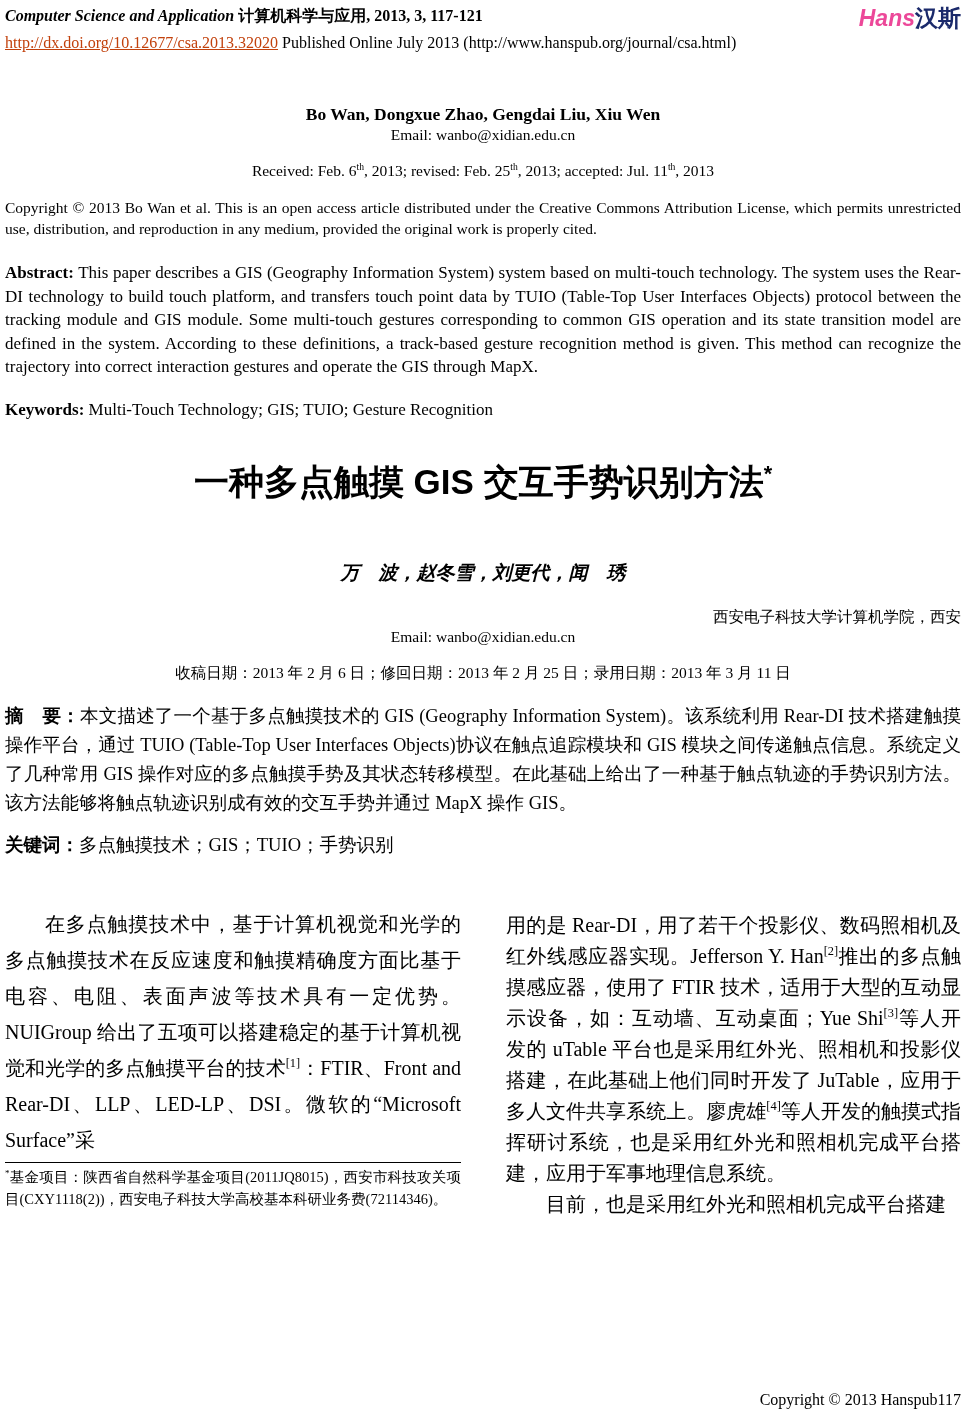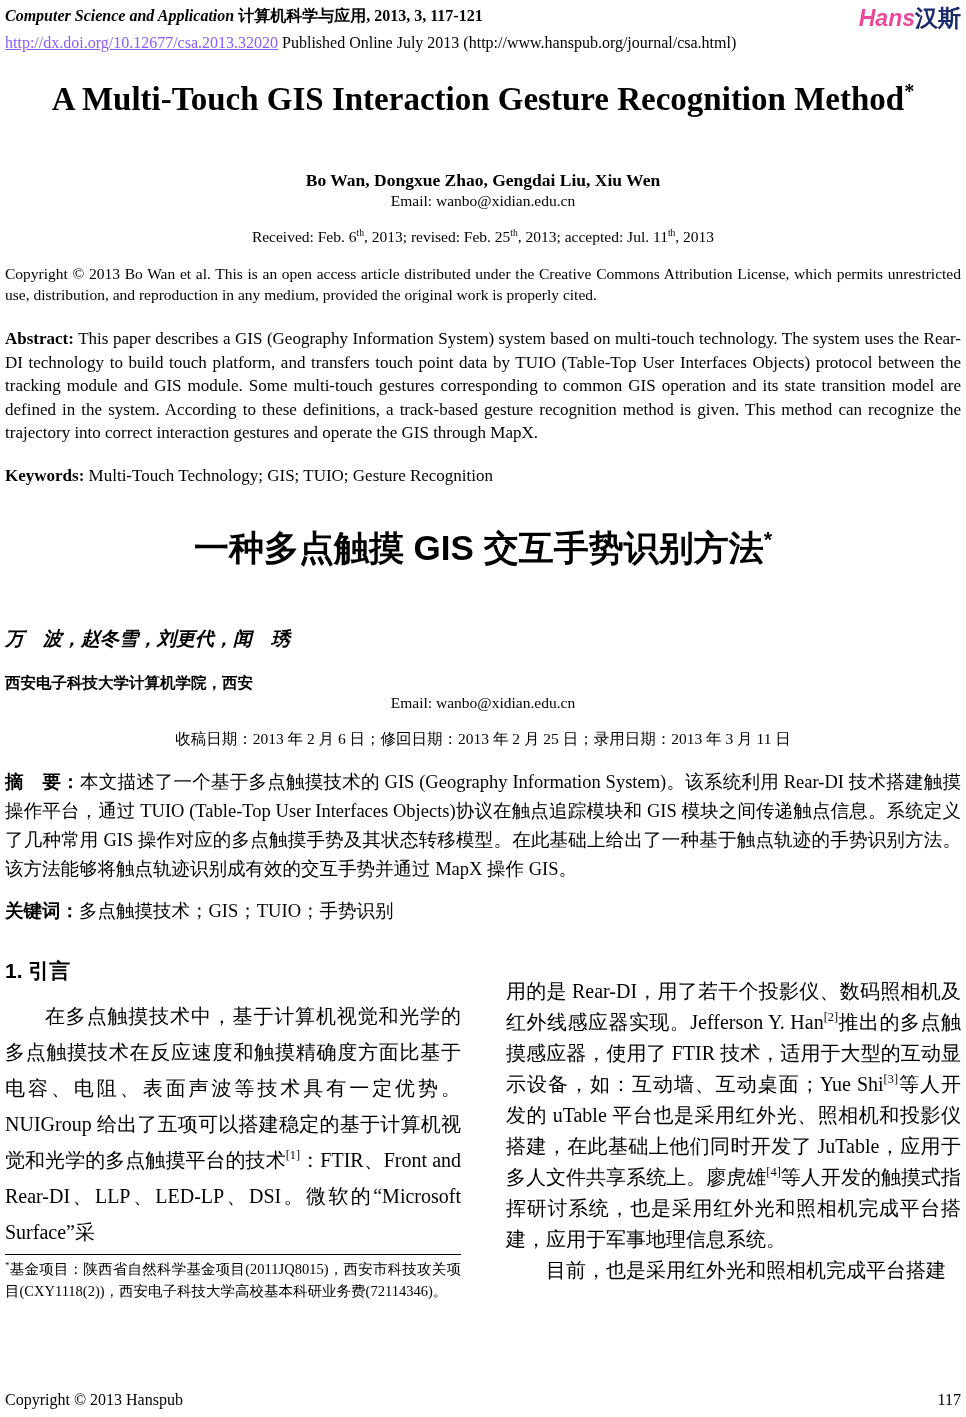--- a/index.html
+++ b/index.html
@@ -15,84 +15,83 @@
     padding:6px 5px 12px 5px;
   }
   sup { font-size:62%; vertical-align:super; line-height:0; }
 
   
   .hdr-row { display:flex; justify-content:space-between; align-items:flex-start; }
   .hdr-left { font-size:16px; line-height:20px; }
   .j-en { font-style:italic; font-weight:bold; }
   .j-zh { font-weight:bold; }
   .hdr-line2 { font-size:16px; line-height:20px; margin-top:2px; }
-  .doi { color:#8b5cf6; text-decoration:underline; }
+  .doi { color:#c2410c; text-decoration:underline; }
   .pub { color:#000; }
   .logo { font-size:23px; line-height:24px; white-space:nowrap; }
   .logo-hans { color:#ec4899; font-weight:bold; font-style:italic; font-family:"Liberation Sans",sans-serif; }
   .logo-zh { color:#1b2a6b; font-weight:bold; font-family:"Liberation Sans",sans-serif; }
 
   
   .title-en { margin-top:26px; text-align:center; font-size:33px; font-weight:bold; line-height:40px; }
   .authors-en { margin-top:50px; text-align:center; font-size:17.5px; font-weight:bold; line-height:22px; }
   .affil-en { margin-top:18px; text-align:center; font-size:15.5px; line-height:20px; }
   .email-en { text-align:center; font-size:15.5px; line-height:20px; }
   .received { margin-top:16px; text-align:center; font-size:15.5px; line-height:20px; }
   .copyright { margin-top:16px; text-align:justify; font-size:15.5px; line-height:21px; }
   .abstract-en { margin-top:22px; text-align:justify; font-size:17px; line-height:23.5px; }
   .abstract-en b { font-weight:bold; }
   .keywords-en { margin-top:20px; text-align:justify; font-size:17px; line-height:22px; }
 
   
   .title-zh { margin-top:38px; text-align:center; font-size:35px; font-weight:bold; line-height:46px;
               font-family:"Liberation Sans","DejaVu Sans",sans-serif; }
-  .authors-zh { margin-top:56px; font-size:19px; line-height:24px; font-style:italic; font-weight:bold; }
-  .affil-zh { margin-top:22px; text-align:left; font-size:15.5px; line-height:20px;font-weight:bold; }
+  .authors-zh { margin-top:56px; text-align:center; font-size:19px; line-height:24px; font-style:italic; font-weight:bold; }
+  .affil-zh { margin-top:22px; text-align:right; font-size:15.5px; line-height:20px; }
   .email-zh { text-align:center; font-size:15.5px; line-height:20px; }
   .dates-zh { margin-top:16px; text-align:center; font-size:15.5px; line-height:20px; }
   .abstract-zh { margin-top:18px; text-align:justify; font-size:18.5px; line-height:29px; }
   .label-hei { font-weight:bold; font-family:"Liberation Sans","DejaVu Sans",sans-serif; }
   .keywords-zh { margin-top:14px; text-align:justify; font-size:18.5px; line-height:26px; }
 
   
   .columns { margin-top:34px; display:flex; }
   .col-left { width:456px; }
   .col-right { width:455px; margin-left:45px; padding-top:18px; }
   .sec-head { font-size:21px; font-weight:bold; line-height:26px;
               font-family:"Liberation Sans","DejaVu Sans",sans-serif; }
   .col-left p.body { margin-top:14px; text-align:justify; font-size:20px; line-height:36px; text-indent:2em; }
   .col-right p.body1 { text-align:justify; font-size:20px; line-height:31px; }
   .col-right p.body2 { text-align:justify; font-size:20px; line-height:31px; text-indent:2em; }
   .fn-rule { margin-top:4px; width:100%; border-top:1px solid #000; }
   .footnote { margin-top:3px; font-size:14.5px; line-height:22px; text-align:justify; }
 
   
   .footer { position:absolute; left:5px; right:5px; bottom:8px;
-            display:flex; justify-content:space-between; font-size:16px; }
+            display:flex; justify-content:flex-end; font-size:16px; }
 </style>
 </head>
 <body>
 
 <div class="page">
 
   <div class="hdr-row">
     <div class="hdr-left">
       <span class="j-en">Computer Science and Application</span>
       <span class="j-zh">计算机科学与应用, 2013, 3, 117-121</span>
     </div>
     <div class="logo">
       <span class="logo-hans">Hans</span><span class="logo-zh">汉斯</span>
     </div>
   </div>
   <div class="hdr-line2">
     <span class="doi">http://dx.doi.org/10.12677/csa.2013.32020</span>
     <span class="pub">Published Online July 2013 (http://www.hanspub.org/journal/csa.html)</span>
   </div>
 
-  <h1 class="title-en"><span>A Multi-Touch GIS Interaction Gesture Recognition Method</span><sup>*</sup></h1>
 
   <div class="authors-en">Bo Wan, Dongxue Zhao, Gengdai Liu, Xiu Wen</div>
   <div class="email-en">Email: wanbo@xidian.edu.cn</div>
   <div class="received"><span>Received: Feb. 6</span><sup>th</sup><span>, 2013; revised: Feb. 25</span><sup>th</sup><span>, 2013; accepted: Jul. 11</span><sup>th</sup><span>, 2013</span></div>
 
   <p class="copyright">Copyright © 2013 Bo Wan et al. This is an open access article distributed under the Creative Commons Attribution License, which permits unrestricted use, distribution, and reproduction in any medium, provided the original work is properly cited.</p>
 
   <p class="abstract-en"><b>Abstract:</b> <span>This paper describes a GIS (Geography Information System) system based on multi-touch technology. The system uses the Rear-DI technology to build touch platform, and transfers touch point data by TUIO (Table-Top User Interfaces Objects) protocol between the tracking module and GIS module. Some multi-touch gestures corresponding to common GIS operation and its state transition model are defined in the system. According to these definitions, a track-based gesture recognition method is given. This method can recognize the trajectory into correct interaction gestures and operate the GIS through MapX.</span></p>
 
   <p class="keywords-en"><b>Keywords:</b> <span>Multi-Touch Technology; GIS; TUIO; Gesture Recognition</span></p>
@@ -103,21 +102,20 @@
   <div class="affil-zh">西安电子科技大学计算机学院，西安</div>
   <div class="email-zh">Email: wanbo@xidian.edu.cn</div>
   <div class="dates-zh">收稿日期：2013 年 2 月 6 日；修回日期：2013 年 2 月 25 日；录用日期：2013 年 3 月 11 日</div>
 
   <p class="abstract-zh"><span class="label-hei">摘　要：</span><span>本文描述了一个基于多点触摸技术的 GIS (Geography Information System)。该系统利用 Rear-DI 技术搭建触摸操作平台，通过 TUIO (Table-Top User Interfaces Objects)协议在触点追踪模块和 GIS 模块之间传递触点信息。系统定义了几种常用 GIS 操作对应的多点触摸手势及其状态转移模型。在此基础上给出了一种基于触点轨迹的手势识别方法。该方法能够将触点轨迹识别成有效的交互手势并通过 MapX 操作 GIS。</span></p>
 
   <p class="keywords-zh"><span class="label-hei">关键词：</span><span>多点触摸技术；GIS；TUIO；手势识别</span></p>
 
   <div class="columns">
     <div class="col-left">
-      <h2 class="sec-head">1. 引言</h2>
       <p class="body"><span>在多点触摸技术中，基于计算机视觉和光学的多点触摸技术在反应速度和触摸精确度方面比基于电容、电阻、表面声波等技术具有一定优势。NUIGroup 给出了五项可以搭建稳定的基于计算机视觉和光学的多点触摸平台的技术</span><sup>[1]</sup><span>：FTIR、Front and Rear-DI、LLP、LED-LP、DSI。微软的“Microsoft Surface”采</span></p>
       <div class="fn-rule"></div>
       <p class="footnote"><sup>*</sup><span>基金项目：陕西省自然科学基金项目(2011JQ8015)，西安市科技攻关项目(CXY1118(2))，西安电子科技大学高校基本科研业务费(72114346)。</span></p>
     </div>
     <div class="col-right">
       <p class="body1"><span>用的是 Rear-DI，用了若干个投影仪、数码照相机及红外线感应器实现。Jefferson Y. Han</span><sup>[2]</sup><span>推出的多点触摸感应器，使用了 FTIR 技术，适用于大型的互动显示设备，如：互动墙、互动桌面；Yue Shi</span><sup>[3]</sup><span>等人开发的 uTable 平台也是采用红外光、照相机和投影仪搭建，在此基础上他们同时开发了 JuTable，应用于多人文件共享系统上。廖虎雄</span><sup>[4]</sup><span>等人开发的触摸式指挥研讨系统，也是采用红外光和照相机完成平台搭建，应用于军事地理信息系统。</span></p>
       <p class="body2">目前，也是采用红外光和照相机完成平台搭建</p>
     </div>
   </div>
 

